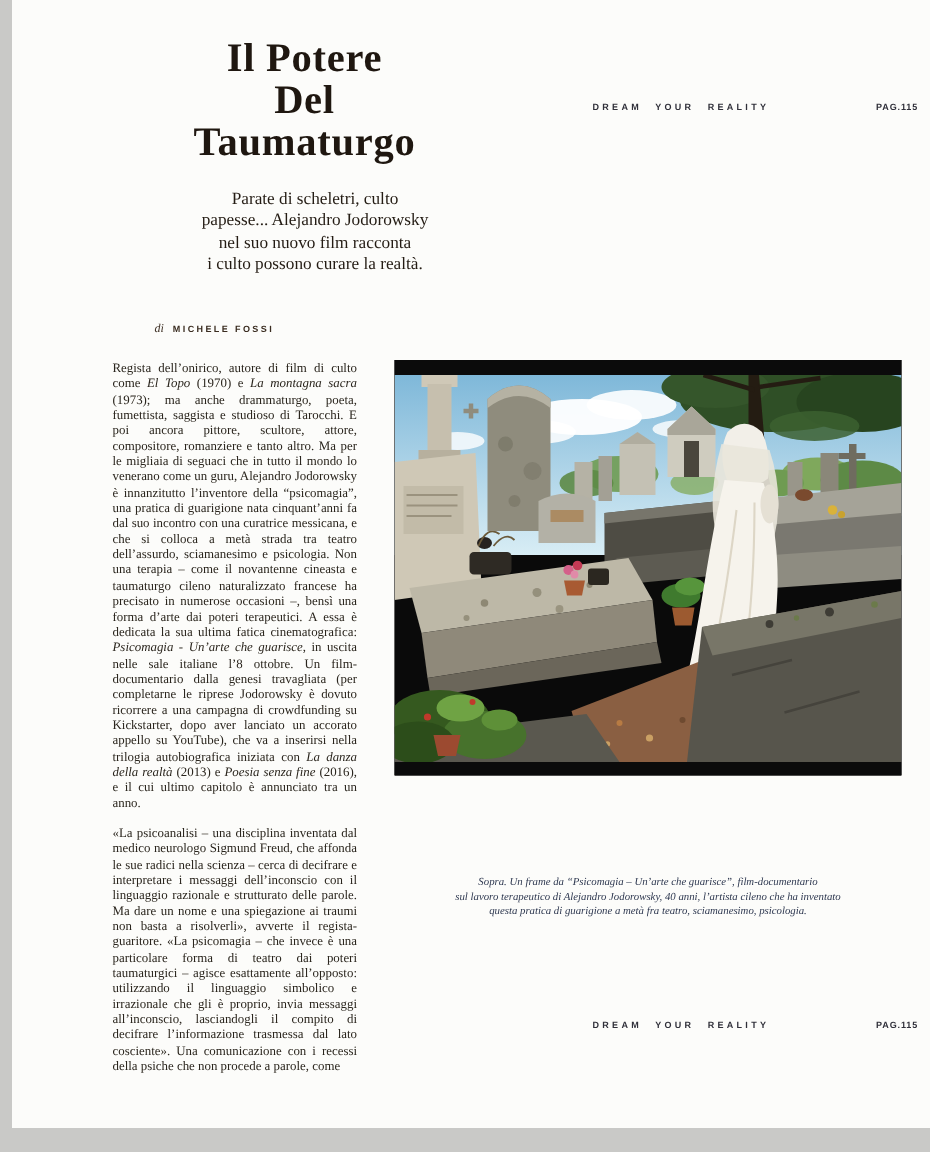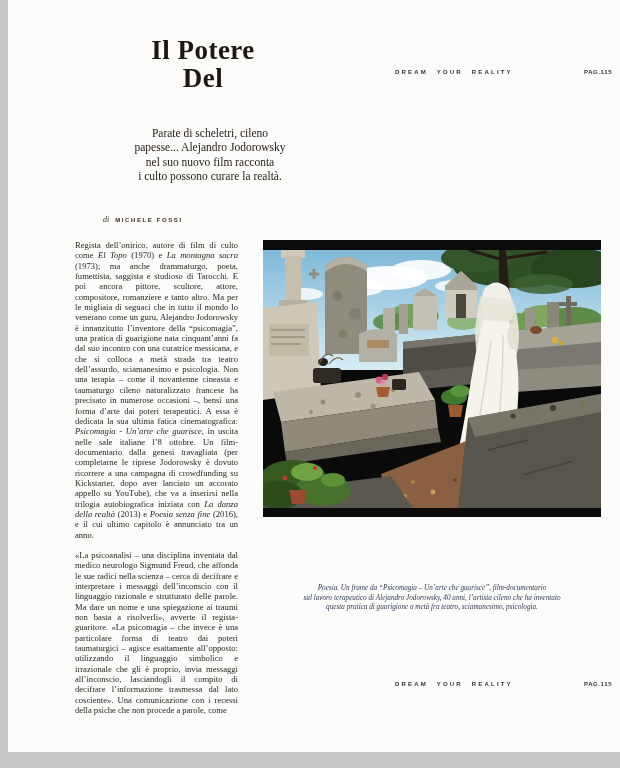--- a/index.html
+++ b/index.html
@@ -23,21 +23,21 @@
     position:absolute;
     font-family:"Liberation Sans", sans-serif;
     font-size:6px;letter-spacing:0.6px;color:#30303a;font-weight:bold;
   }
   #hdr-brand{left:387px;top:69px;}
   #hdr-page{left:576px;top:69px;}
   #ftr-brand{left:387px;top:681px;}
   #ftr-page{left:576px;top:681px;}
   
   .title{
-    position:absolute;left:30px;top:36px;width:330px;
+    position:absolute;left:30px;top:24px;width:330px;
     text-align:center;color:#1f1710;
     font-family:"Liberation Serif", serif;font-weight:600;
     font-size:27px;line-height:28px;letter-spacing:0.5px;
   }
   
   .standfirst{
     position:absolute;left:32px;top:126px;width:340px;
     text-align:center;color:#241c14;
     font-size:11.5px;line-height:14.4px;
   }
@@ -70,24 +70,25 @@
 <body>
 
 <div class="page">
 
   <div class="runhead" id="hdr-brand">DREAM YOUR REALITY</div>
   <div class="runpage" id="hdr-page">PAG.115</div>
 
   <div class="title">
     <div>Il Potere</div>
     <div>Del</div>
+    <div>Taumaturgo</div>
   </div>
 
   <div class="standfirst">
-    <div>Parate di scheletri, cileno</div>
+    <div>Parate di scheletri, culto</div>
     <div>papesse... Alejandro Jodorowsky</div>
     <div>nel suo nuovo film racconta</div>
     <div>i culto possono curare la realtà.</div>
   </div>
 
   <div class="byline">
     <span class="di">di</span>
     <span class="nm">MICHELE FOSSI</span>
   </div>
 
@@ -253,21 +254,21 @@
           <circle cx="22" cy="238" r="2.4" fill="#c0392b"></circle>
           <circle cx="52" cy="228" r="2" fill="#c0392b"></circle>
         </g>
       </g>
       <rect x="0" y="0" width="338" height="10" fill="#0b0b0b"></rect>
       <rect x="0" y="268" width="338" height="9" fill="#0b0b0b"></rect>
     </svg>
   </div>
 
   <div class="caption">
-    <div>Poesia. Un frame da “Psicomagia – Un’arte che guarisce”, film-documentario</div>
+    <div>Sopra. Un frame da “Psicomagia – Un’arte che guarisce”, film-documentario</div>
     <div>sul lavoro terapeutico di Alejandro Jodorowsky, 40 anni, l’artista cileno che ha inventato</div>
     <div>questa pratica di guarigione a metà fra teatro, sciamanesimo, psicologia.</div>
   </div>
 
   <div class="runhead" id="ftr-brand">DREAM YOUR REALITY</div>
   <div class="runpage" id="ftr-page">PAG.115</div>
 
 </div>
 
 </body></html>

